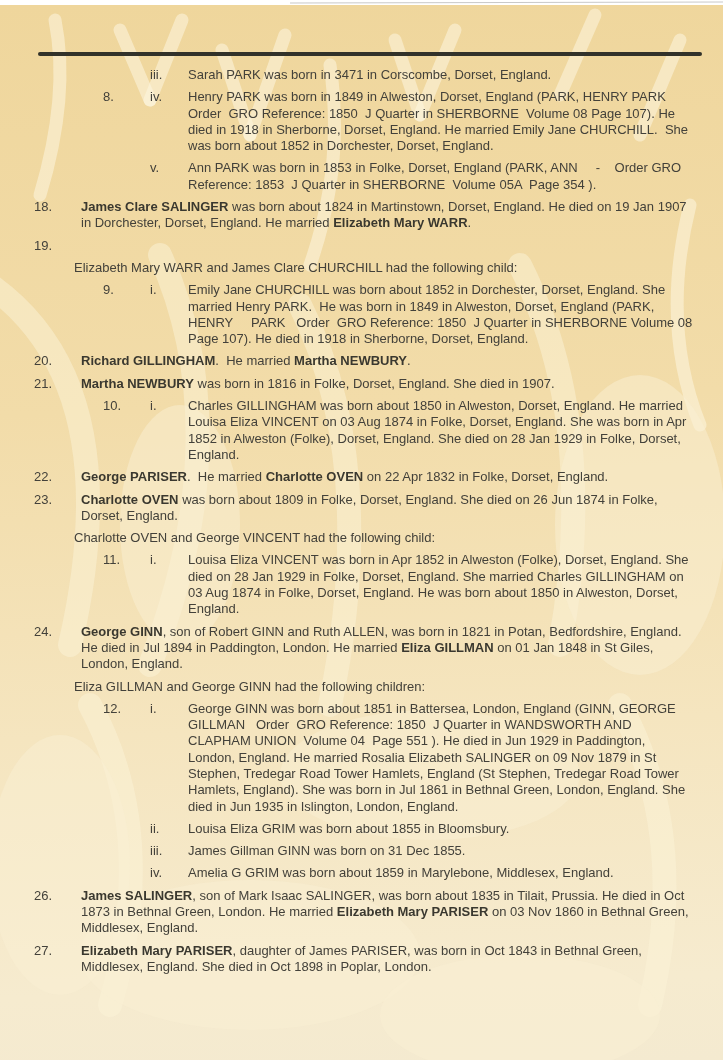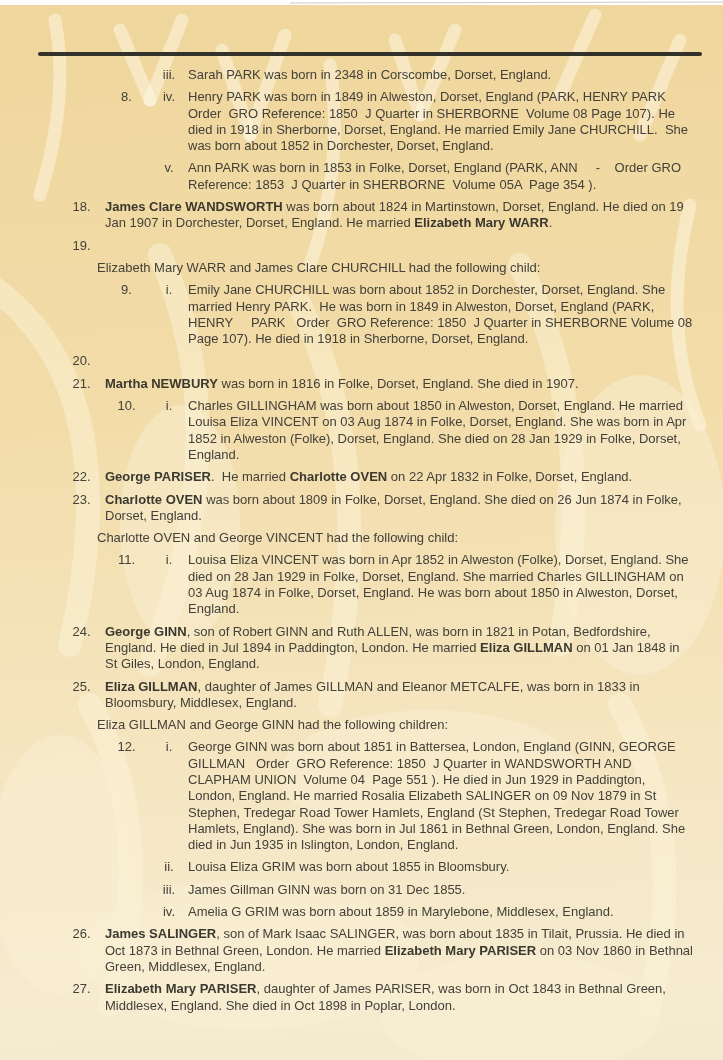--- a/index.html
+++ b/index.html
@@ -14,24 +14,24 @@
     background:linear-gradient(178deg,#efd69c 0%,#f2dca9 38%,#f5e5bf 68%,#f6ebcf 92%,#f4ead0 100%);
   }
   .pattern{position:absolute;top:0;left:0;width:723px;height:1055px;pointer-events:none;}
   .rule{position:absolute;left:38px;top:47px;width:664px;height:4px;background:#32322a;border-radius:2px;}
   .content{
     position:absolute;top:62px;left:0;right:0;bottom:0;
     padding:0 30px 0 0;
     color:#43413a;font-size:13px;line-height:16.3px;
   }
   .row{margin-bottom:6px;white-space:pre-wrap;}
-  .row.person{display:grid;grid-template-columns:47px 1fr;padding-left:58px;}
+  .row.person{display:grid;grid-template-columns:47px 1fr;padding-left:34px;}
   .row.child{display:grid;grid-template-columns:47px 38px 1fr;padding-left:103px;}
-  .row.note{padding-left:97px;}
-  .num,.cid,.rom{white-space:nowrap;text-align:center;}
+  .row.note{padding-left:74px;}
+  .num,.cid,.rom{white-space:nowrap;}
   .txt b{font-weight:bold;color:#3a382f;}
 </style>
 </head>
 <body>
 
 <div class="scan-edge-line"></div>
 
 <div class="page">
   <svg class="pattern" viewBox="0 0 723 1055" xmlns="http://www.w3.org/2000/svg">
     <g stroke="rgba(253,246,224,0.55)" stroke-width="13" stroke-linecap="round" fill="none">
@@ -61,36 +61,35 @@
       <ellipse cx="250" cy="950" rx="170" ry="75"></ellipse>
       <ellipse cx="60" cy="860" rx="70" ry="130"></ellipse>
       <ellipse cx="520" cy="1010" rx="140" ry="60"></ellipse>
       <ellipse cx="180" cy="520" rx="60" ry="120"></ellipse>
     </g>
   </svg>
 
   <div class="rule"></div>
 
   <div class="content" id="doc">
-      <div class="row child"><div class="cid"></div><div class="rom">iii.</div><div class="txt">Sarah PARK was born in 2348 in Corscombe, Dorset, England.</div></div>
+      <div class="row child"><div class="cid"></div><div class="rom">iii.</div><div class="txt">Sarah PARK was born in 3471 in Corscombe, Dorset, England.</div></div>
       <div class="row child"><div class="cid">8.</div><div class="rom">iv.</div><div class="txt">Henry PARK was born in 1849 in Alweston, Dorset, England (PARK, HENRY PARK    Order  GRO Reference: 1850  J Quarter in SHERBORNE  Volume 08 Page 107). He died in 1918 in Sherborne, Dorset, England. He married Emily Jane CHURCHILL.  She was born about 1852 in Dorchester, Dorset, England.</div></div>
       <div class="row child"><div class="cid"></div><div class="rom">v.</div><div class="txt">Ann PARK was born in 1853 in Folke, Dorset, England (PARK, ANN     -    Order GRO Reference: 1853  J Quarter in SHERBORNE  Volume 05A  Page 354 ).</div></div>
-      <div class="row person"><div class="num">18.</div><div class="txt"><b>James Clare WANDSWORTH</b><span> was born about 1824 in Martinstown, Dorset, England. He died on 19 Jan 1907 in Dorchester, Dorset, England. He married </span><b>Elizabeth Mary WARR</b><span>.</span></div></div>
+      <div class="row person"><div class="num">18.</div><div class="txt"><b>James Clare SALINGER</b><span> was born about 1824 in Martinstown, Dorset, England. He died on 19 Jan 1907 in Dorchester, Dorset, England. He married </span><b>Elizabeth Mary WARR</b><span>.</span></div></div>
       <div class="row person"><div class="num">19.</div></div>
       <div class="row note"><div class="txt">Elizabeth Mary WARR and James Clare CHURCHILL had the following child:</div></div>
       <div class="row child"><div class="cid">9.</div><div class="rom">i.</div><div class="txt">Emily Jane CHURCHILL was born about 1852 in Dorchester, Dorset, England. She married Henry PARK.  He was born in 1849 in Alweston, Dorset, England (PARK, HENRY     PARK   Order  GRO Reference: 1850  J Quarter in SHERBORNE Volume 08  Page 107). He died in 1918 in Sherborne, Dorset, England.</div></div>
-      <div class="row person"><div class="num">20.</div></div>
+      <div class="row person"><div class="num">20.</div><div class="txt"><b>Richard GILLINGHAM</b><span>.  He married </span><b>Martha NEWBURY</b><span>.</span></div></div>
       <div class="row person"><div class="num">21.</div><div class="txt"><b>Martha NEWBURY</b><span> was born in 1816 in Folke, Dorset, England. She died in 1907.</span></div></div>
       <div class="row child"><div class="cid">10.</div><div class="rom">i.</div><div class="txt">Charles GILLINGHAM was born about 1850 in Alweston, Dorset, England. He married Louisa Eliza VINCENT on 03 Aug 1874 in Folke, Dorset, England. She was born in Apr 1852 in Alweston (Folke), Dorset, England. She died on 28 Jan 1929 in Folke, Dorset, England.</div></div>
       <div class="row person"><div class="num">22.</div><div class="txt"><b>George PARISER</b><span>.  He married </span><b>Charlotte OVEN</b><span> on 22 Apr 1832 in Folke, Dorset, England.</span></div></div>
       <div class="row person"><div class="num">23.</div><div class="txt"><b>Charlotte OVEN</b><span> was born about 1809 in Folke, Dorset, England. She died on 26 Jun 1874 in Folke, Dorset, England.</span></div></div>
       <div class="row note"><div class="txt">Charlotte OVEN and George VINCENT had the following child:</div></div>
       <div class="row child"><div class="cid">11.</div><div class="rom">i.</div><div class="txt">Louisa Eliza VINCENT was born in Apr 1852 in Alweston (Folke), Dorset, England. She died on 28 Jan 1929 in Folke, Dorset, England. She married Charles GILLINGHAM on 03 Aug 1874 in Folke, Dorset, England. He was born about 1850 in Alweston, Dorset, England.</div></div>
       <div class="row person"><div class="num">24.</div><div class="txt"><b>George GINN</b><span>, son of Robert GINN and Ruth ALLEN, was born in 1821 in Potan, Bedfordshire, England. He died in Jul 1894 in Paddington, London. He married </span><b>Eliza GILLMAN</b><span> on 01 Jan 1848 in St Giles, London, England.</span></div></div>
-      <div class="row person"><div class="num">25.</div><div class="txt"><b>Eliza GILLMAN</b><span>, daughter of James GILLMAN and Eleanor METCALFE, was born in 1833 in Bloomsbury, Middlesex, England.</span></div></div>
       <div class="row note"><div class="txt">Eliza GILLMAN and George GINN had the following children:</div></div>
       <div class="row child"><div class="cid">12.</div><div class="rom">i.</div><div class="txt">George GINN was born about 1851 in Battersea, London, England (GINN, GEORGE      GILLMAN   Order  GRO Reference: 1850  J Quarter in WANDSWORTH AND CLAPHAM UNION  Volume 04  Page 551 ). He died in Jun 1929 in Paddington, London, England. He married Rosalia Elizabeth SALINGER on 09 Nov 1879 in St Stephen, Tredegar Road Tower Hamlets, England (St Stephen, Tredegar Road Tower Hamlets, England). She was born in Jul 1861 in Bethnal Green, London, England. She died in Jun 1935 in Islington, London, England.</div></div>
       <div class="row child"><div class="cid"></div><div class="rom">ii.</div><div class="txt">Louisa Eliza GRIM was born about 1855 in Bloomsbury.</div></div>
       <div class="row child"><div class="cid"></div><div class="rom">iii.</div><div class="txt">James Gillman GINN was born on 31 Dec 1855.</div></div>
       <div class="row child"><div class="cid"></div><div class="rom">iv.</div><div class="txt">Amelia G GRIM was born about 1859 in Marylebone, Middlesex, England.</div></div>
       <div class="row person"><div class="num">26.</div><div class="txt"><b>James SALINGER</b><span>, son of Mark Isaac SALINGER, was born about 1835 in Tilait, Prussia. He died in Oct 1873 in Bethnal Green, London. He married </span><b>Elizabeth Mary PARISER</b><span> on 03 Nov 1860 in Bethnal Green, Middlesex, England.</span></div></div>
       <div class="row person"><div class="num">27.</div><div class="txt"><b>Elizabeth Mary PARISER</b><span>, daughter of James PARISER, was born in Oct 1843 in Bethnal Green, Middlesex, England. She died in Oct 1898 in Poplar, London.</span></div></div>
     </div>
 </div>
 

